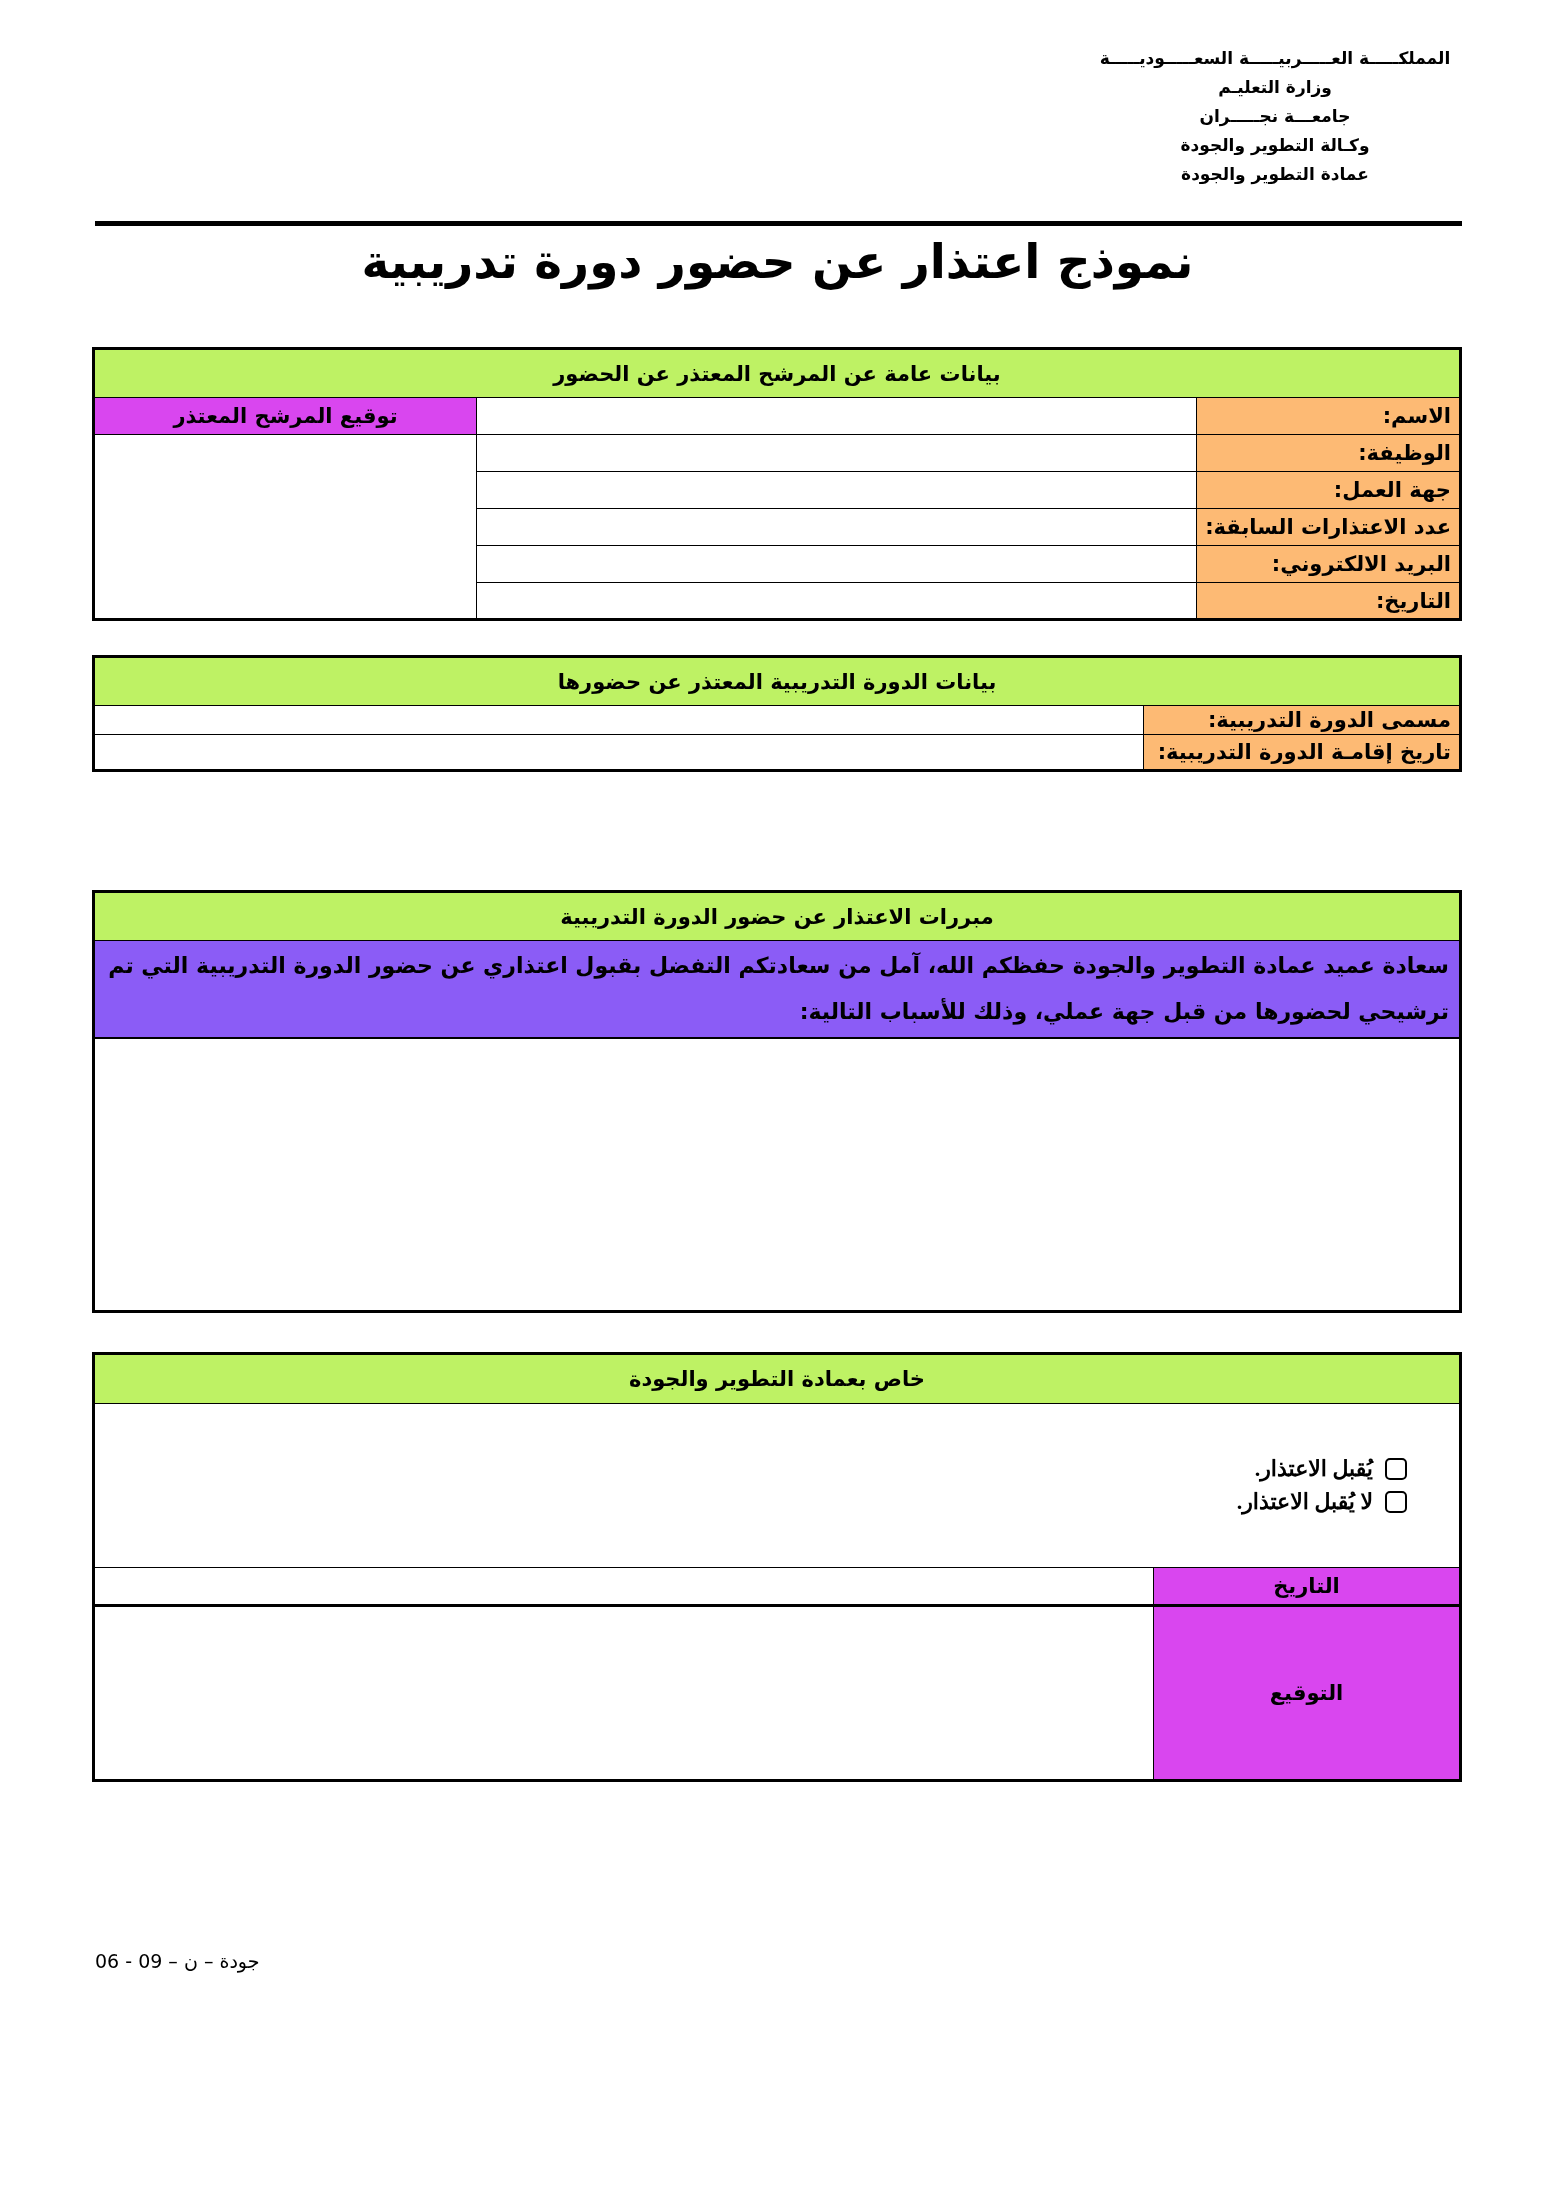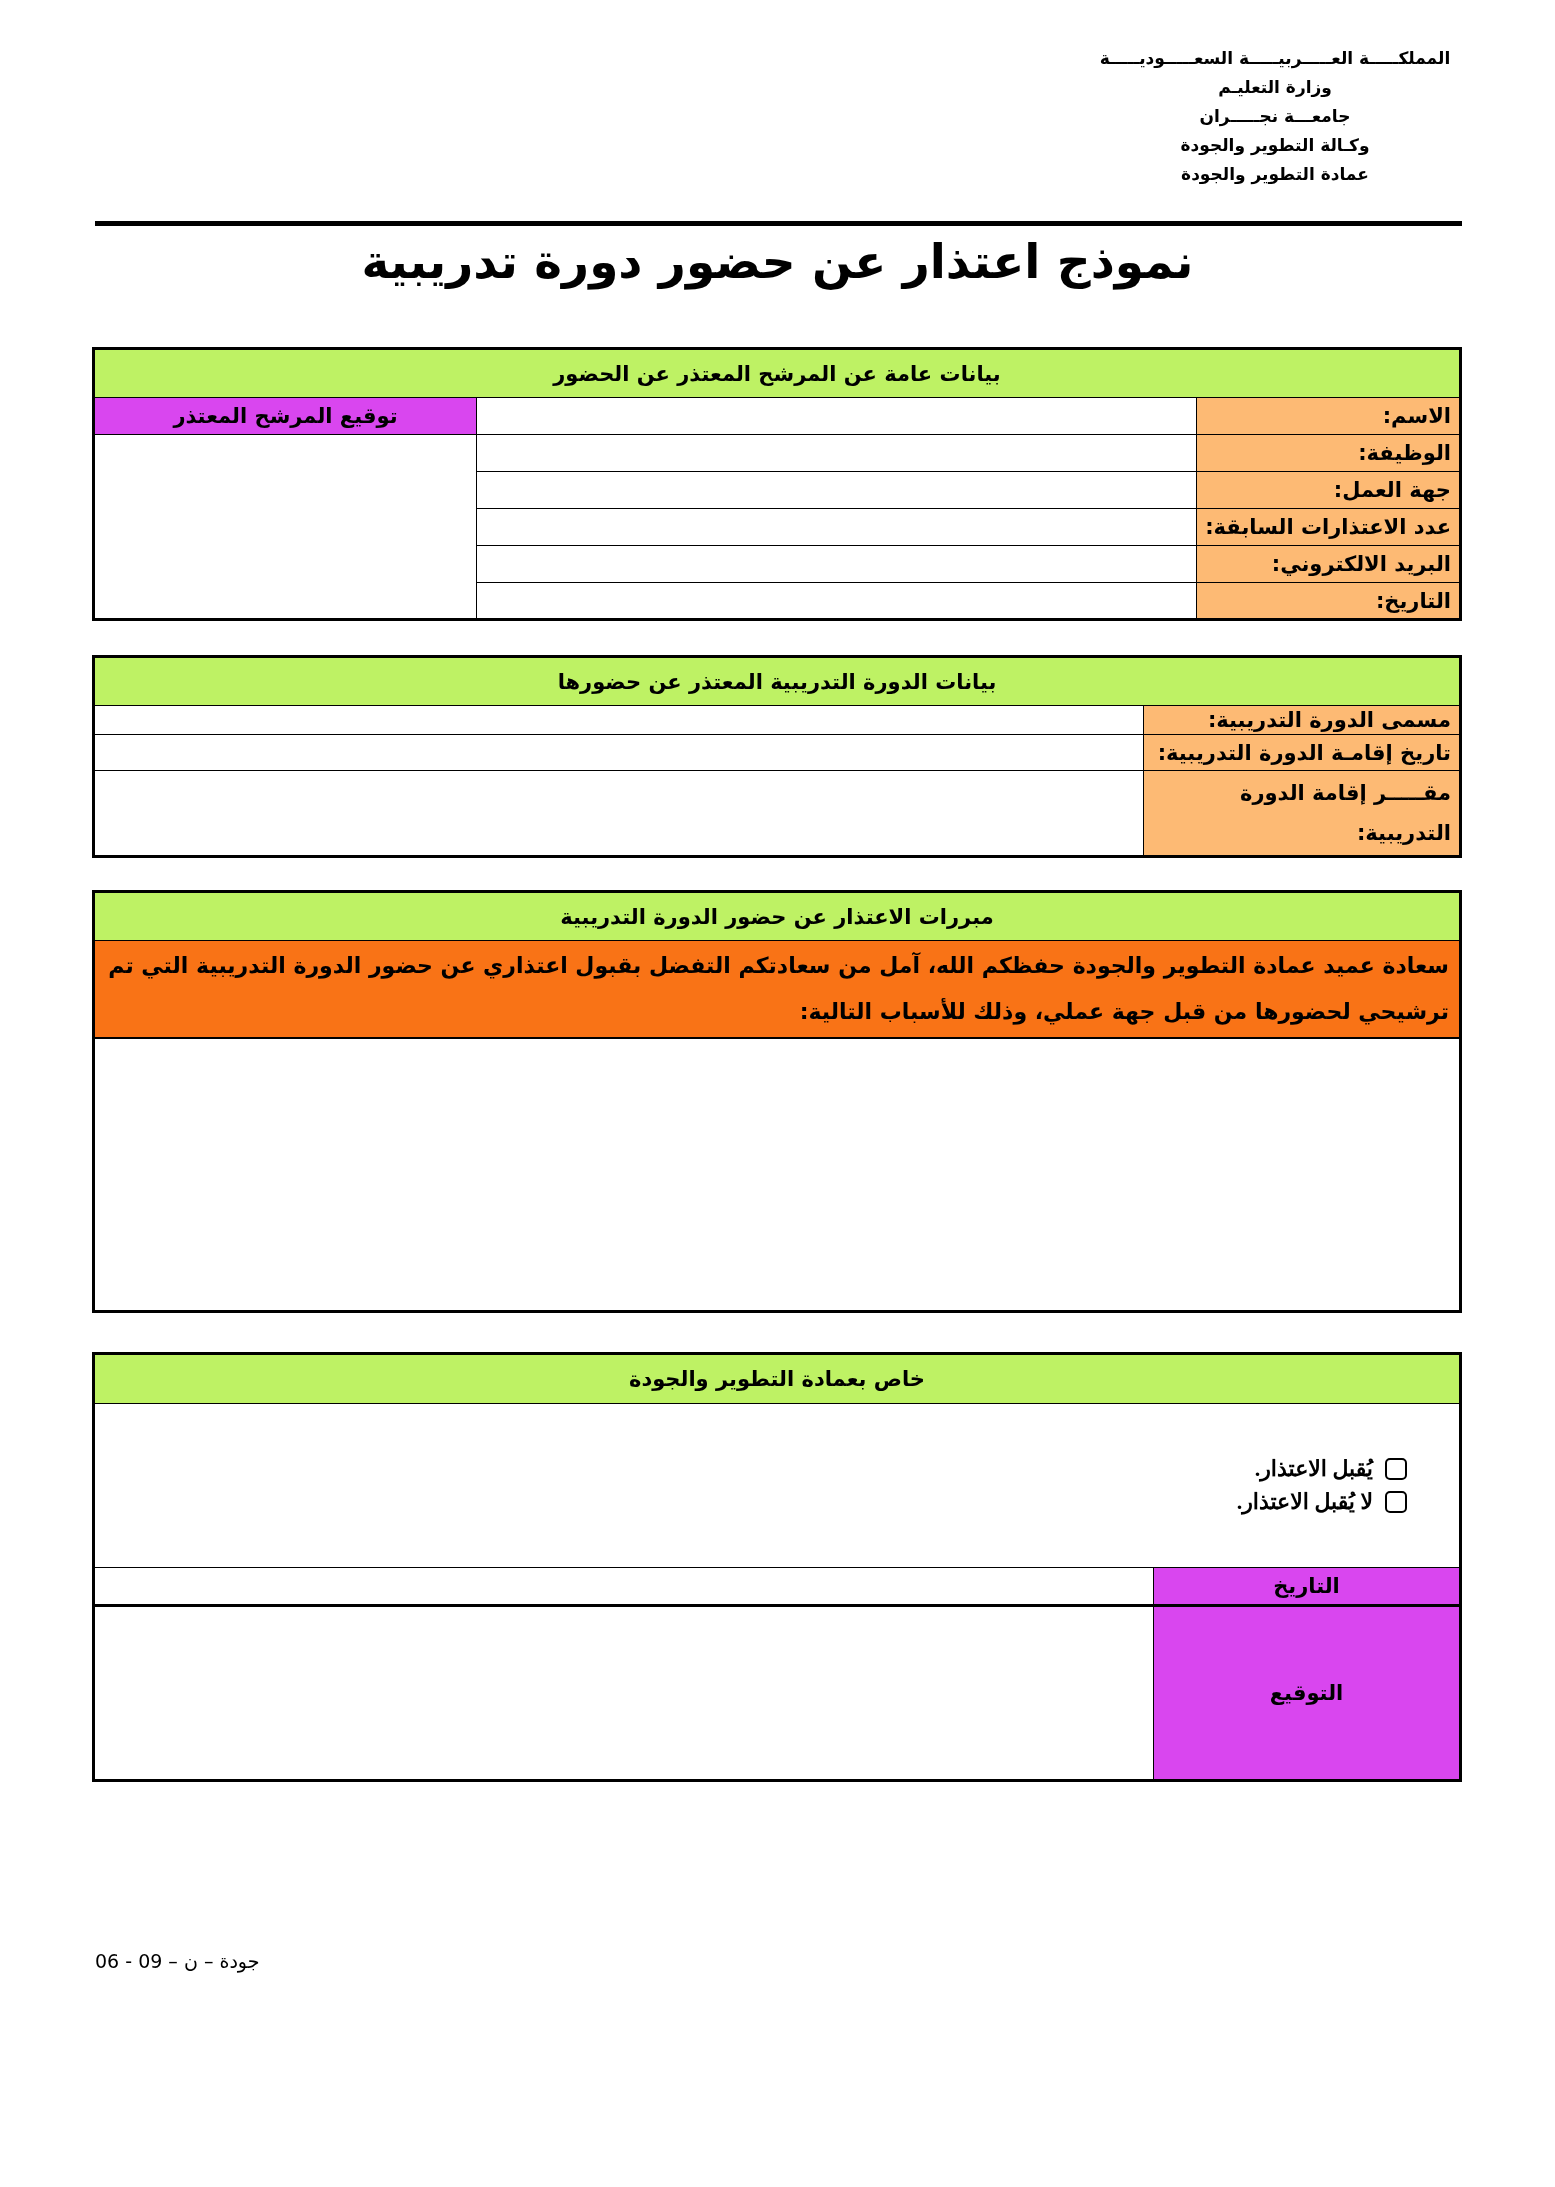--- a/index.html
+++ b/index.html
@@ -55,21 +55,21 @@
   td.clbl  { background: #d946ef; text-align: center; }
 
   #t1 { top: 347px; }
   #t1 td.row { height: 37px; }
   #t1 td.sig-area { background: #fff; }
 
   #t2 { top: 655px; }
 
   #t3 { top: 890px; }
   #t3 td.salutation {
-    background: #f97316; text-align: right;
+    background: #8b5cf6; text-align: right;
     font-size: 22px; line-height: 46px; height: 94px;
     padding: 2px 10px; border-bottom: 2px solid #000;
   }
   #t3 td.reasons { height: 273px; background: #fff; }
 
   #t4 { top: 1352px; }
   #t4 td.options-cell { height: 164px; padding-right: 52px; background: #fff; }
   .opt-line { display: flex; align-items: center; margin: 7px 0; font-size: 22px; font-weight: bold; font-family: Liberation Serif, serif; }
   .chk {
     display: inline-block; width: 22px; height: 22px;
@@ -153,24 +153,20 @@
     <tbody>
         <tr>
       <td class="band" colspan="2">بيانات الدورة التدريبية المعتذر  عن حضورها</td>
     </tr>
     <tr style="height:24px">
       <td class="lbl">مسمى الدورة التدريبية:</td>
       <td class="inp"></td>
     </tr>
     <tr style="height:36px">
       <td class="lbl">تاريخ إقامـة الدورة التدريبية:</td>
-      <td class="inp"></td>
-    </tr>
-    <tr style="height:74px">
-      <td class="lbl" style="line-height:40px">مقـــــر إقامة الدورة التدريبية:</td>
       <td class="inp"></td>
     </tr>
   </tbody>
     </table>
 
   <table class="f" id="t3">
     <colgroup>
         <col style="width:1367px">
       </colgroup>
     <tbody>

